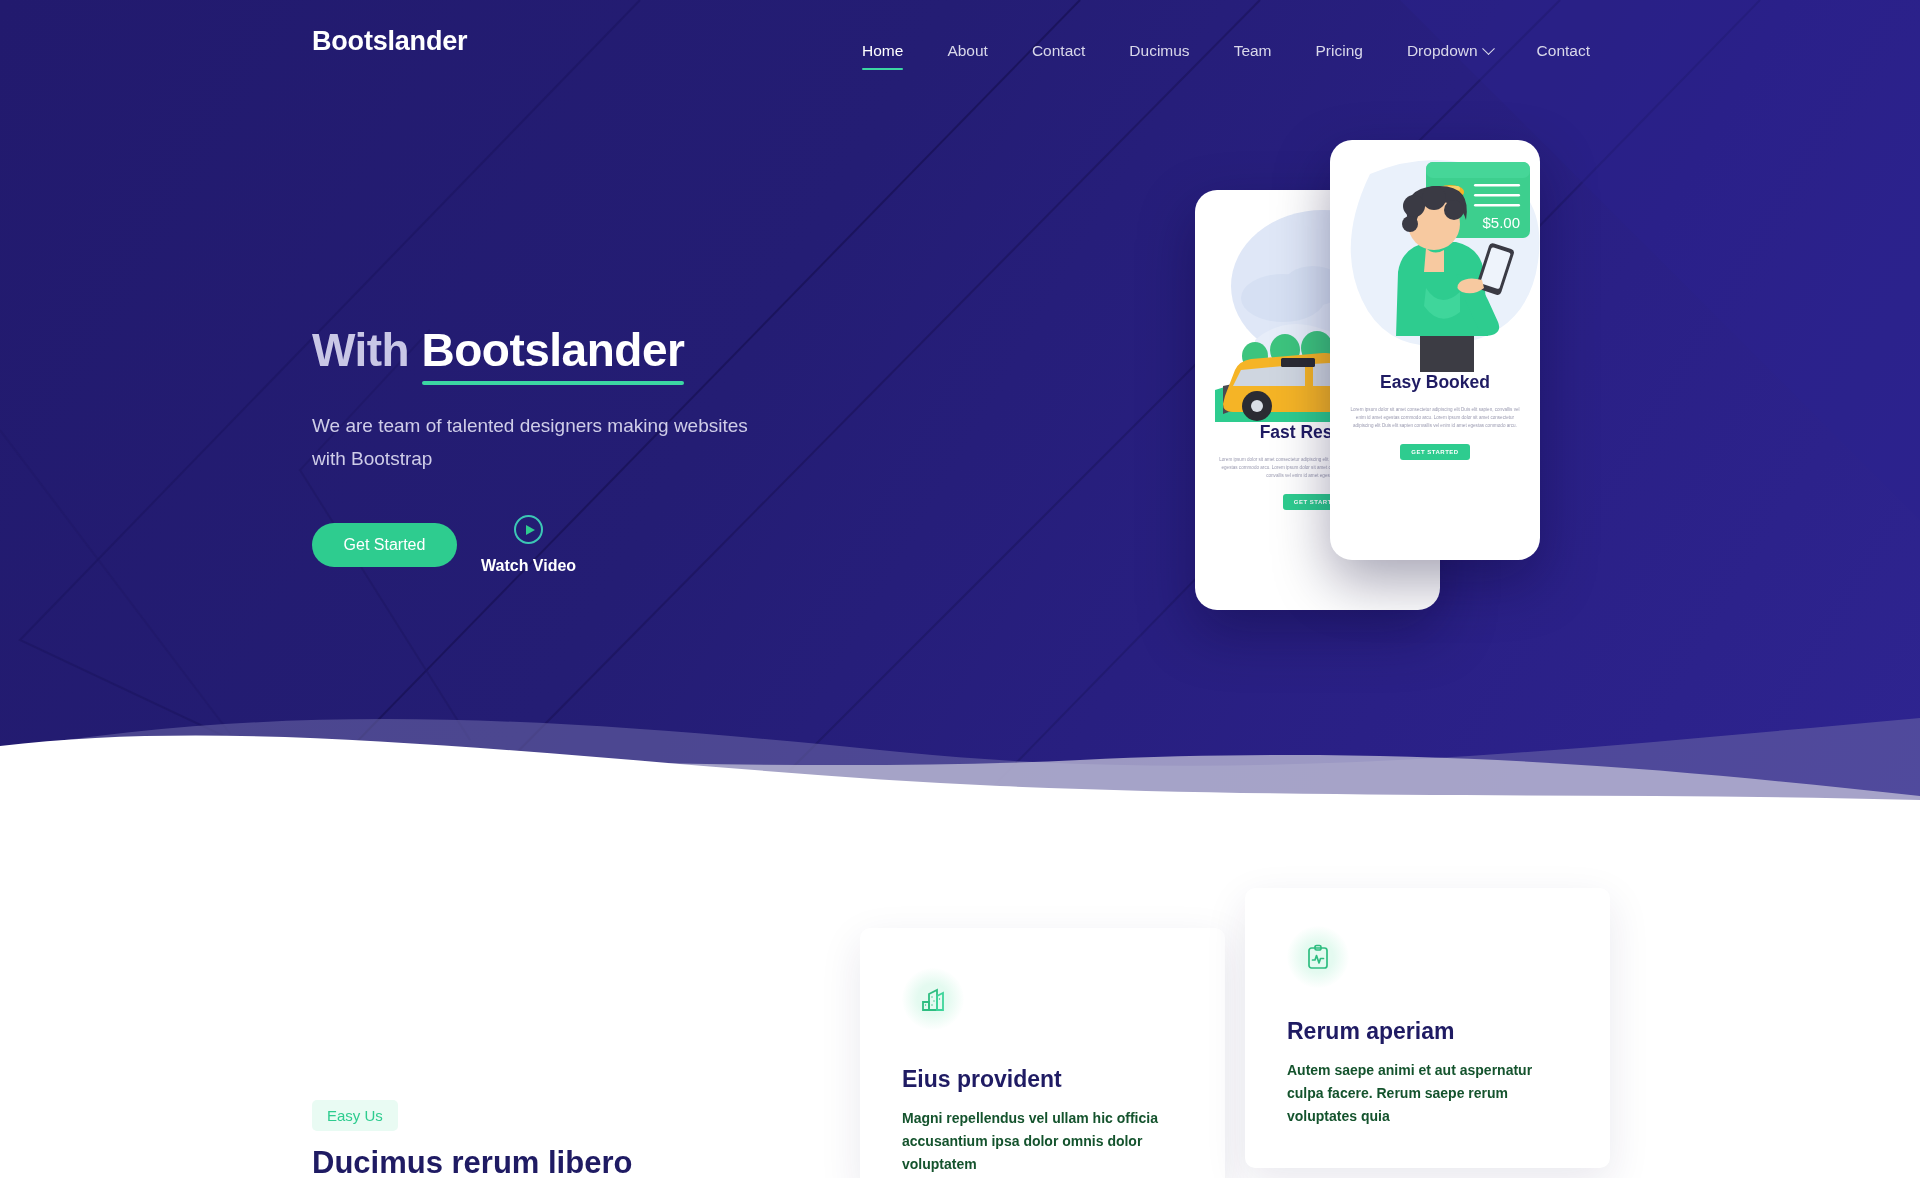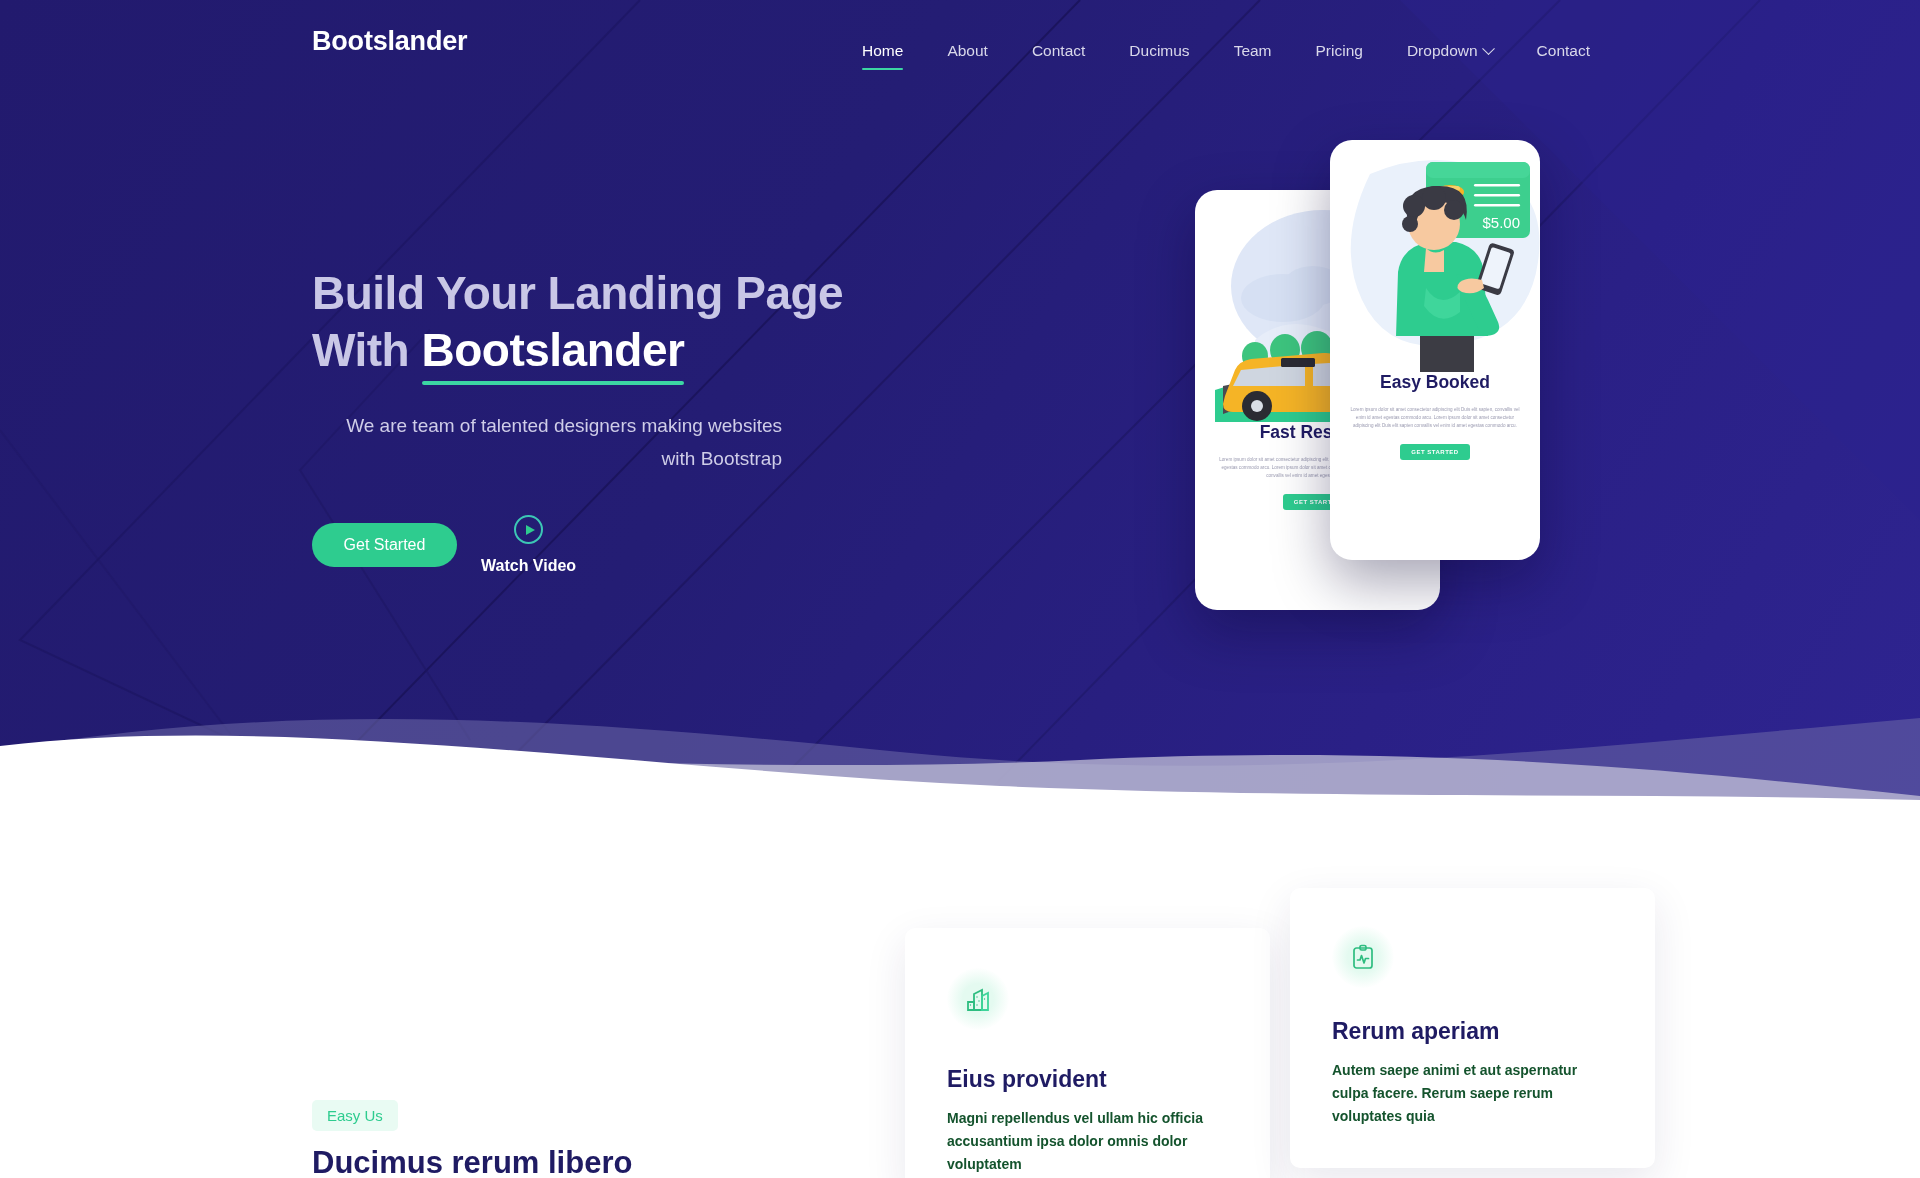--- a/index.html
+++ b/index.html
@@ -52,21 +52,21 @@
     letter-spacing:-0.5px;
   }
   .hero-h1 .brand {
     color:#ffffff; position:relative; display:inline-block;
   }
   .hero-h1 .brand::after {
     content:""; position:absolute; left:0; right:0; bottom:-6px; height:4px;
     background:#3cd6a3; border-radius:2px;
   }
   .hero-sub {
-    margin-top:30px; font-size:19px; line-height:33px; color:#cfcde8; max-width:470px;text-align:right;
+    margin-top:30px; font-size:19px; line-height:33px; color:#cfcde8; max-width:470px;
   }
   .hero-actions { margin-top:40px; display:flex; align-items:center; gap:24px; }
   .btn-primary {
     background:#2ecc8f; color:#fff; border:none; border-radius:28px;
     padding:0 28px; height:44px; font-size:16px; cursor:pointer;
     font-family:inherit; min-width:145px;
   }
   .watch {
     display:flex; align-items:center; gap:13px; cursor:pointer;
     color:#ffffff; font-size:16px; font-weight:bold;flex-direction:column;
@@ -112,21 +112,20 @@
     padding:7px 15px; border-radius:5px; z-index:5;
   }
   .about-title {
     position:absolute; left:312px; top:1145px;
     font-size:31px; font-weight:bold; color:#1f1b63; white-space:nowrap; z-index:5;
   }
 
   .fcard {
     position:absolute; background:#ffffff; border-radius:10px;
     box-shadow:0 14px 42px rgba(35,30,90,.10);
-    margin-left:45px;
   }
   .fcard-a { left:860px; top:928px; width:365px; height:260px; }
   .fcard-b { left:1245px; top:888px; width:365px; height:280px; }
   .fcard-inner { padding:40px 42px 0; }
   .ficon {
     width:62px; height:62px; border-radius:50%;
     background:radial-gradient(circle,#e4faf0 35%,rgba(228,250,240,0) 72%);
     display:flex; align-items:center; justify-content:center;
   }
   .fcard-title {
@@ -186,21 +185,21 @@
         <span class="chev"></span>
       </li>
       <li class="nav-item">
         <span>Contact</span>
       </li>
     </ul>
   </nav>
 
   <div class="hero-copy">
     <h1 class="hero-h1">
-      <span>Build Your Landing Page</span><br>
+      <br>
       <span>With </span><span class="brand">Bootslander</span>
     </h1>
     <p class="hero-sub">We are team of talented designers making websites with Bootstrap</p>
     <div class="hero-actions">
       <button class="btn-primary">Get Started</button>
       <div class="watch">
         <span class="play-circle">
           <span class="play-tri"></span>
         </span>
         <span>Watch Video</span>

